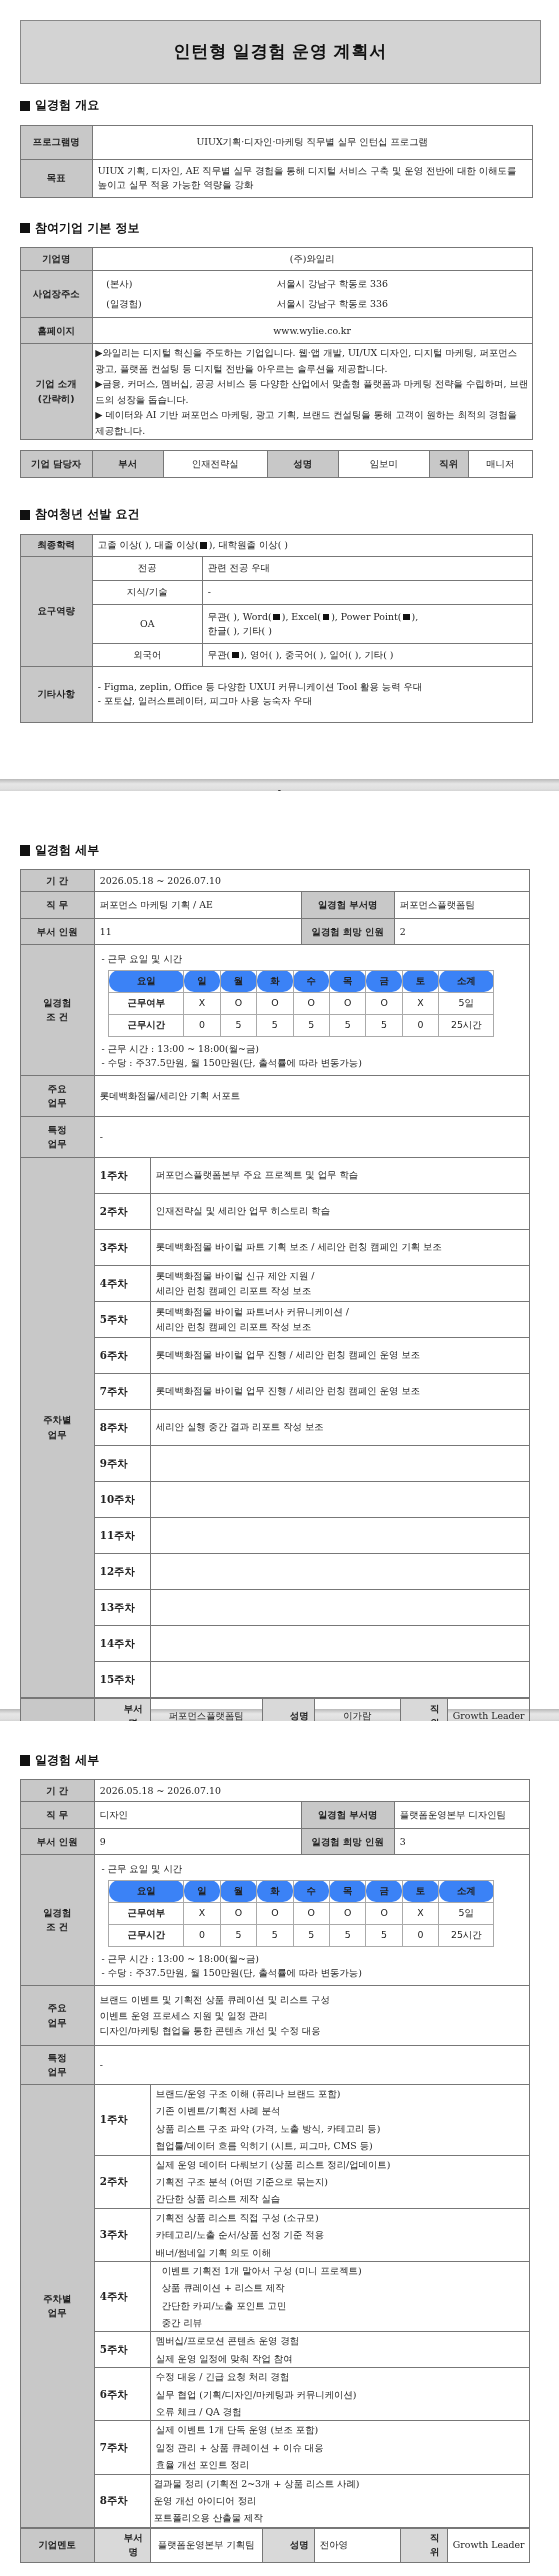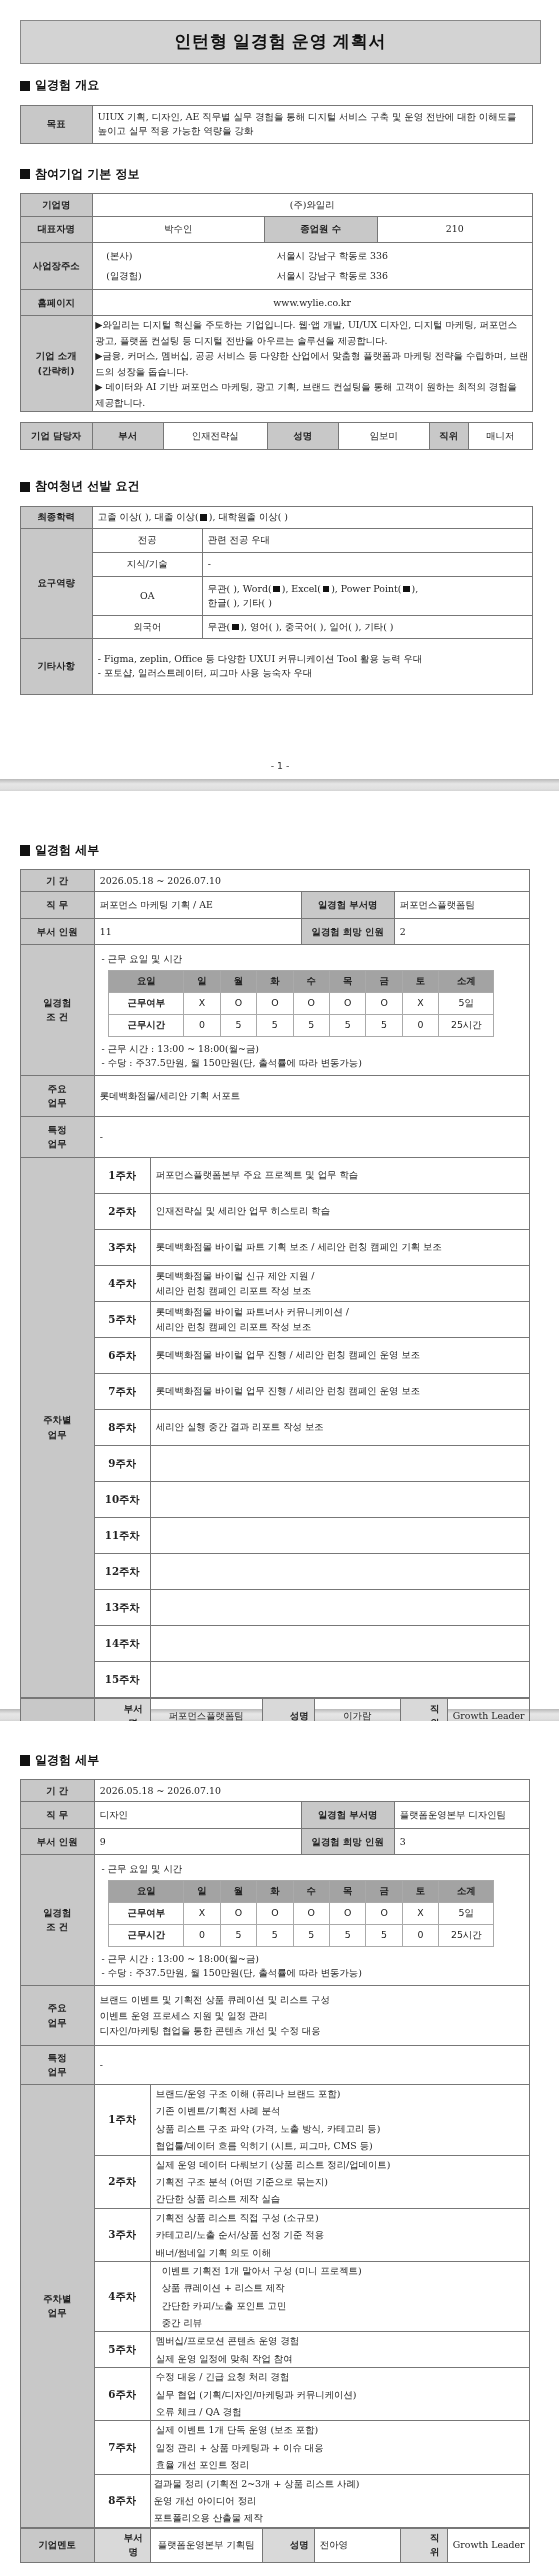--- a/index.html
+++ b/index.html
@@ -3,36 +3,36 @@
 <meta charset="utf-8">
 <style>
   * { box-sizing: border-box; margin: 0; padding: 0; }
   html, body { width: 560px; background: #fff; }
   body { font-family: "DejaVu Serif", "Liberation Serif", serif; color: #222; font-size: 9.4px; }
   .page { position: relative; width: 560px; background: #fff; }
   .page1 { height: 779px; padding-top: 19.7px; }
   .page2 { height: 918px; padding-top: 51px; }
   .page3 { height: 867px; padding-top: 31px; }
   .sep { height: 12px; background: linear-gradient(#b9b9b9, #e6e6e6 40%, #e0e0e0 80%, #d4d4d4); }
-  .title-box { margin: 0 19px 0 19.7px; height: 44px; background: #d3d3d3; border: 0.9px solid #888;
+  .title-box { margin: 0 19px 0 19.7px; height: 64px; background: #d3d3d3; border: 0.9px solid #888;
                display: flex; align-items: center; justify-content: center;
-               font-family: Liberation Serif, serif; font-size: 17px; font-weight: bold; color: #111; letter-spacing: 0.9px; }
+               font-family: Liberation Sans, sans-serif; font-size: 17px; font-weight: bold; color: #111; letter-spacing: 0.9px; }
   .section { margin: 0 19.7px; font-family: "DejaVu Sans", sans-serif; font-weight: bold; font-size: 12px;
              color: #111; display: flex; align-items: center; gap: 5.1px; }
   .section .sq { display: inline-block; width: 10.3px; height: 10.3px; background: #111; }
   table { border-collapse: collapse; margin: 0 19.7px; width: 513px; table-layout: fixed; }
   table.tbl { border: 1.7px solid #222; }
   td { border: 0.9px solid #777; padding: 2.6px 5.1px; vertical-align: middle; font-size: 9.4px; line-height: 1.5; }
   td.lab { background: #c8c8c8; text-align: center; font-family: "DejaVu Sans", sans-serif; font-weight: bold; color: #222; }
   td.sub { background: #d9d9d9; text-align: center; font-family: "DejaVu Sans", sans-serif; font-weight: bold; padding-left: 27px; }
   td.c { text-align: center; }
-  td.wk { text-align: center; font-weight: bold; font-size: 10.3px; width: 55px; }
+  td.wk { text-align: left; font-weight: bold; font-size: 10.3px; width: 55px; }
   .inner { margin: 3.4px 0 5.1px 6.8px; width: 386px; border: 0.9px solid #999; }
   .inner td { text-align: center; font-family: "DejaVu Sans", sans-serif; font-size: 9.4px; padding: 1.7px 1.7px; border: 0.9px solid #aaa; }
-  .inner tr.hd td { background: #a3a3a3; font-weight: bold; }
+  .inner tr.hd td { background: #3b82f6; font-weight: bold; border-radius: 10px; }
   .inner td.rl { font-weight: bold; }
   .pg { text-align: center; font-family: "DejaVu Sans", sans-serif; font-size: 9.4px; color: #333; }
   .line { display: block; }
   .chk { display: inline-block; width: 6.8px; height: 6.8px; background: #111; vertical-align: middle; margin: 0 1.7px; }
 </style>
 </head>
 <body>
 
 <div class="page page1">
   <div class="title-box">인턴형 일경험 운영 계획서</div>
@@ -40,20 +40,24 @@
   <div class="section" style="margin-top:13.7px;margin-bottom:10.3px;">
     <span class="sq"></span>
     <span>일경험 개요</span>
   </div>
   <table class="tbl">
     <colgroup>
         <col style="width:72px">
         <col>
       </colgroup>
     <tbody>
+        <tr style="height:34px">
+      <td class="lab">프로그램명</td>
+      <td class="c">UIUX기획·디자인·마케팅 직무별 실무 인턴십 프로그램</td>
+    </tr>
     <tr style="height:38px">
       <td class="lab">목표</td>
       <td>UIUX 기획, 디자인, AE 직무별 실무 경험을 통해 디지털 서비스 구축 및 운영 전반에 대한 이해도를 높이고 실무 적용 가능한 역량을 강화</td>
     </tr>
   </tbody>
     </table>
 
   <div class="section" style="margin-top:22px;margin-bottom:10.3px;">
     <span class="sq"></span>
     <span>참여기업 기본 정보</span>
@@ -62,26 +66,20 @@
     <colgroup>
         <col style="width:72px">
         <col style="width:172px">
         <col style="width:113px">
         <col>
       </colgroup>
     <tbody>
         <tr style="height:23px">
       <td class="lab">기업명</td>
       <td class="c" colspan="3">(주)와일리</td>
-    </tr>
-    <tr style="height:26px">
-      <td class="lab">대표자명</td>
-      <td class="c">박수인</td>
-      <td class="lab">종업원 수</td>
-      <td class="c">210</td>
     </tr>
     <tr style="height:46px">
       <td class="lab">사업장주소</td>
       <td colspan="3">
         <div style="display:flex;line-height:20.5px;">
               <span style="width:179px;padding-left:8.5px">(본사)</span>
               <span>서울시 강남구 학동로 336</span>
             </div>
         <div style="display:flex;line-height:20.5px;">
               <span style="width:179px;padding-left:8.5px">(일경험)</span>
@@ -527,21 +525,21 @@
       <td colspan="3" style="line-height:1.85;padding:0 5.1px;">
         <span class="line">수정 대응 / 긴급 요청 처리 경험</span>
         <span class="line">실무 협업 (기획/디자인/마케팅과 커뮤니케이션)</span>
         <span class="line">오류 체크 / QA 경험</span>
       </td>
     </tr>
     <tr>
       <td class="wk">7주차</td>
       <td colspan="3" style="line-height:1.85;padding:0 5.1px;">
         <span class="line">실제 이벤트 1개 단독 운영 (보조 포함)</span>
-        <span class="line">일정 관리 + 상품 마케팅과 + 이슈 대응</span>
+        <span class="line">일정 관리 + 상품 큐레이션 + 이슈 대응</span>
         <span class="line">효율 개선 포인트 정리</span>
       </td>
     </tr>
     <tr>
       <td class="wk">8주차</td>
       <td colspan="3" style="line-height:1.85;padding:0 3px;">
         <span class="line">결과물 정리 (기획전 2~3개 + 상품 리스트 사례)</span>
         <span class="line">운영 개선 아이디어 정리</span>
         <span class="line">포트폴리오용 산출물 제작</span>
       </td>

